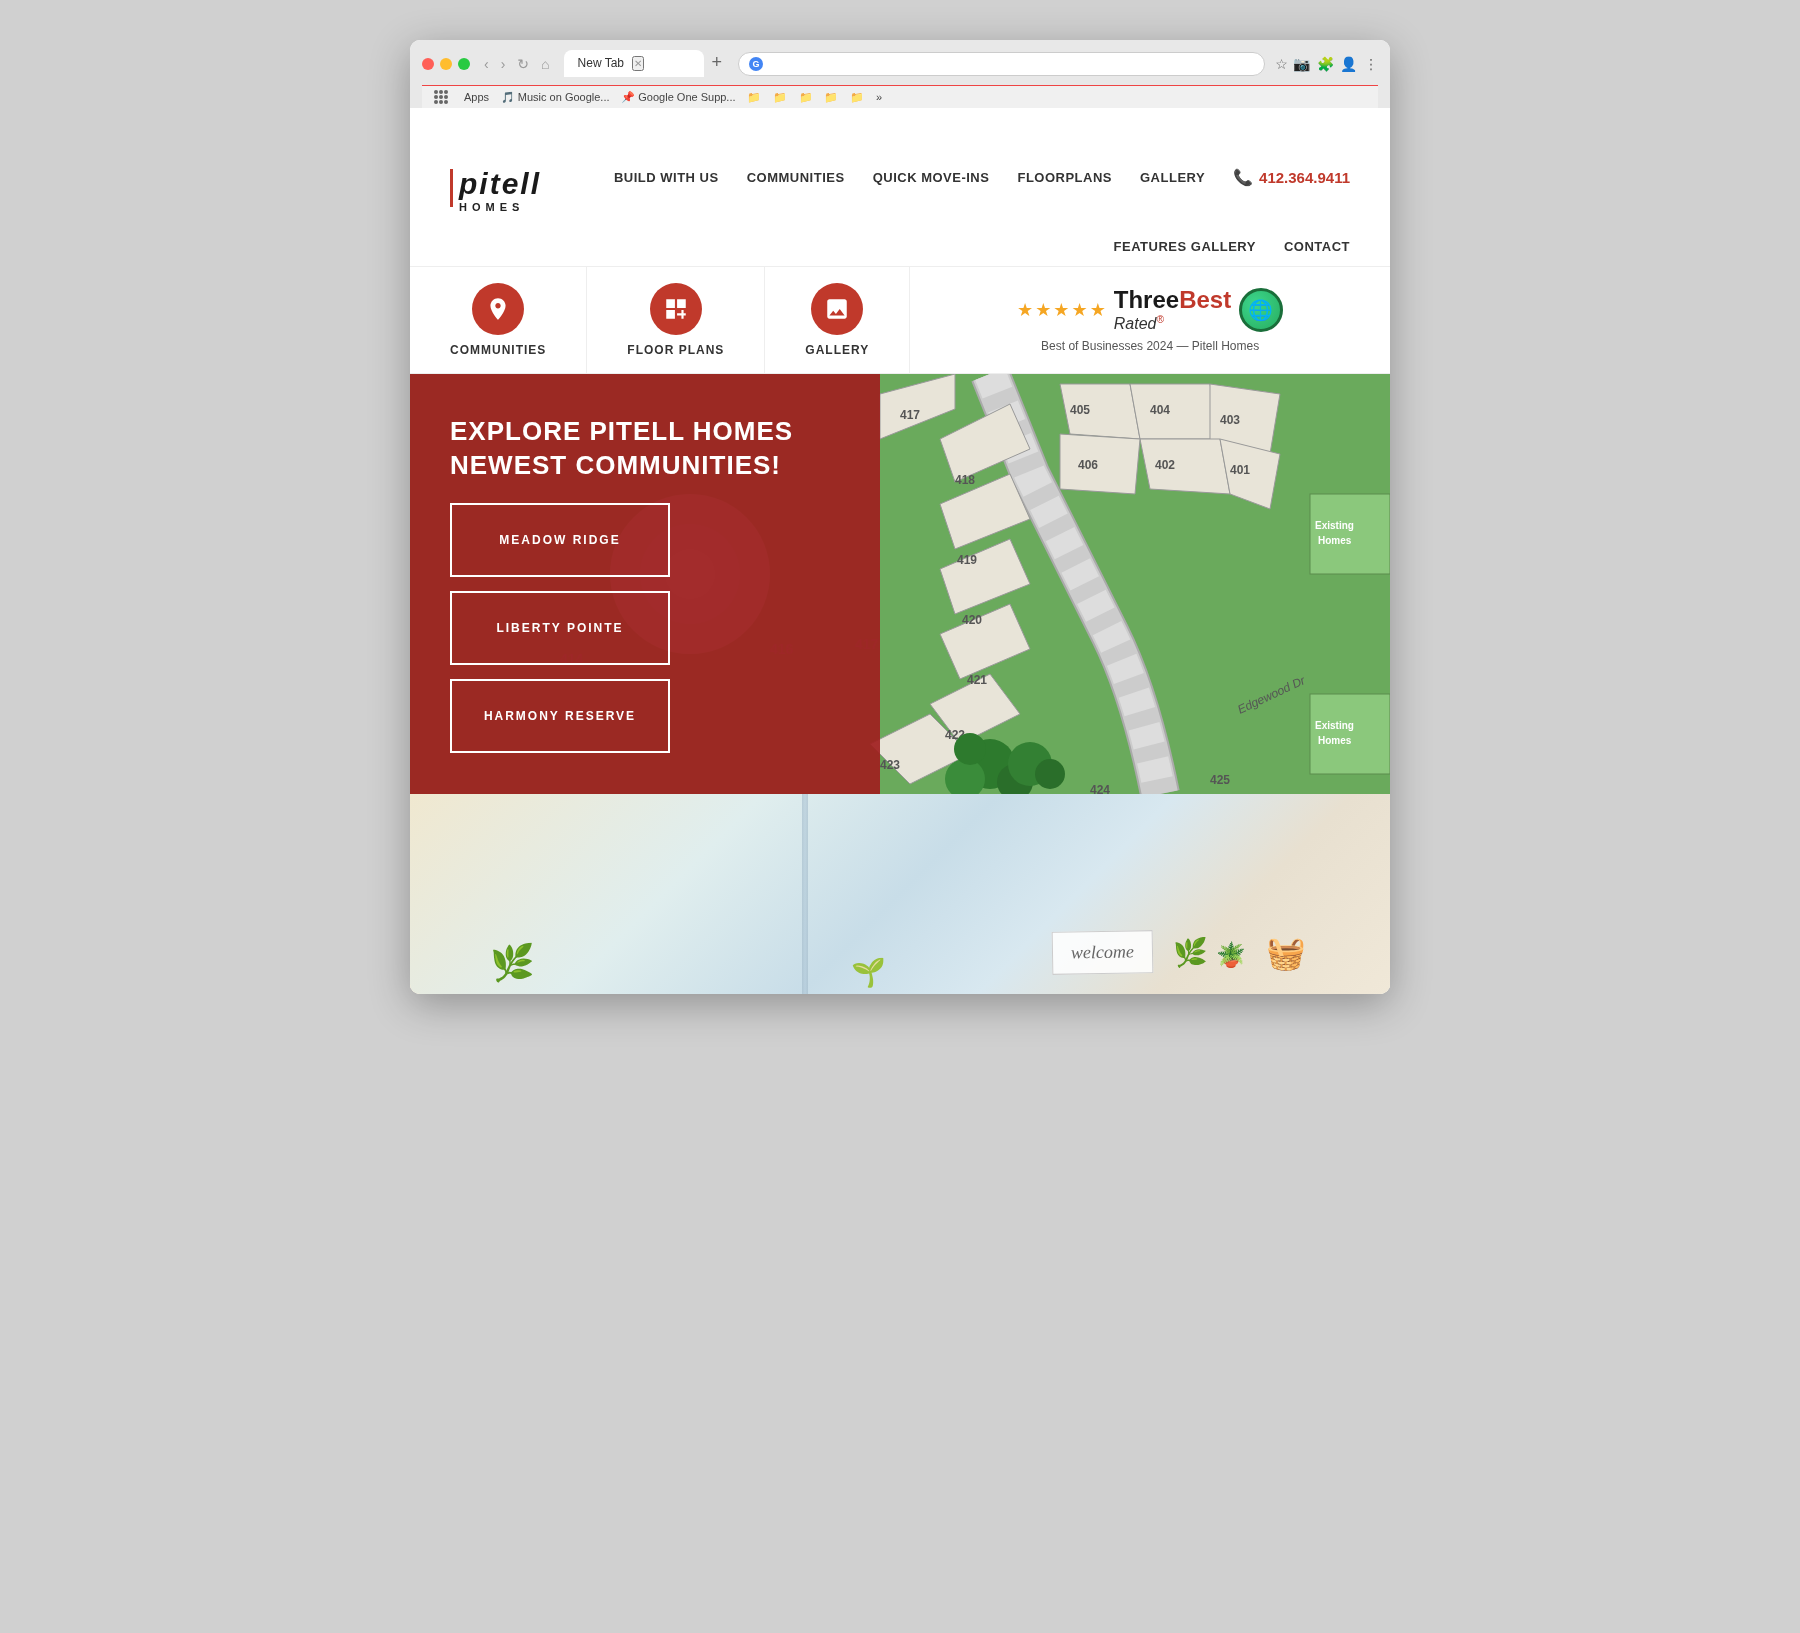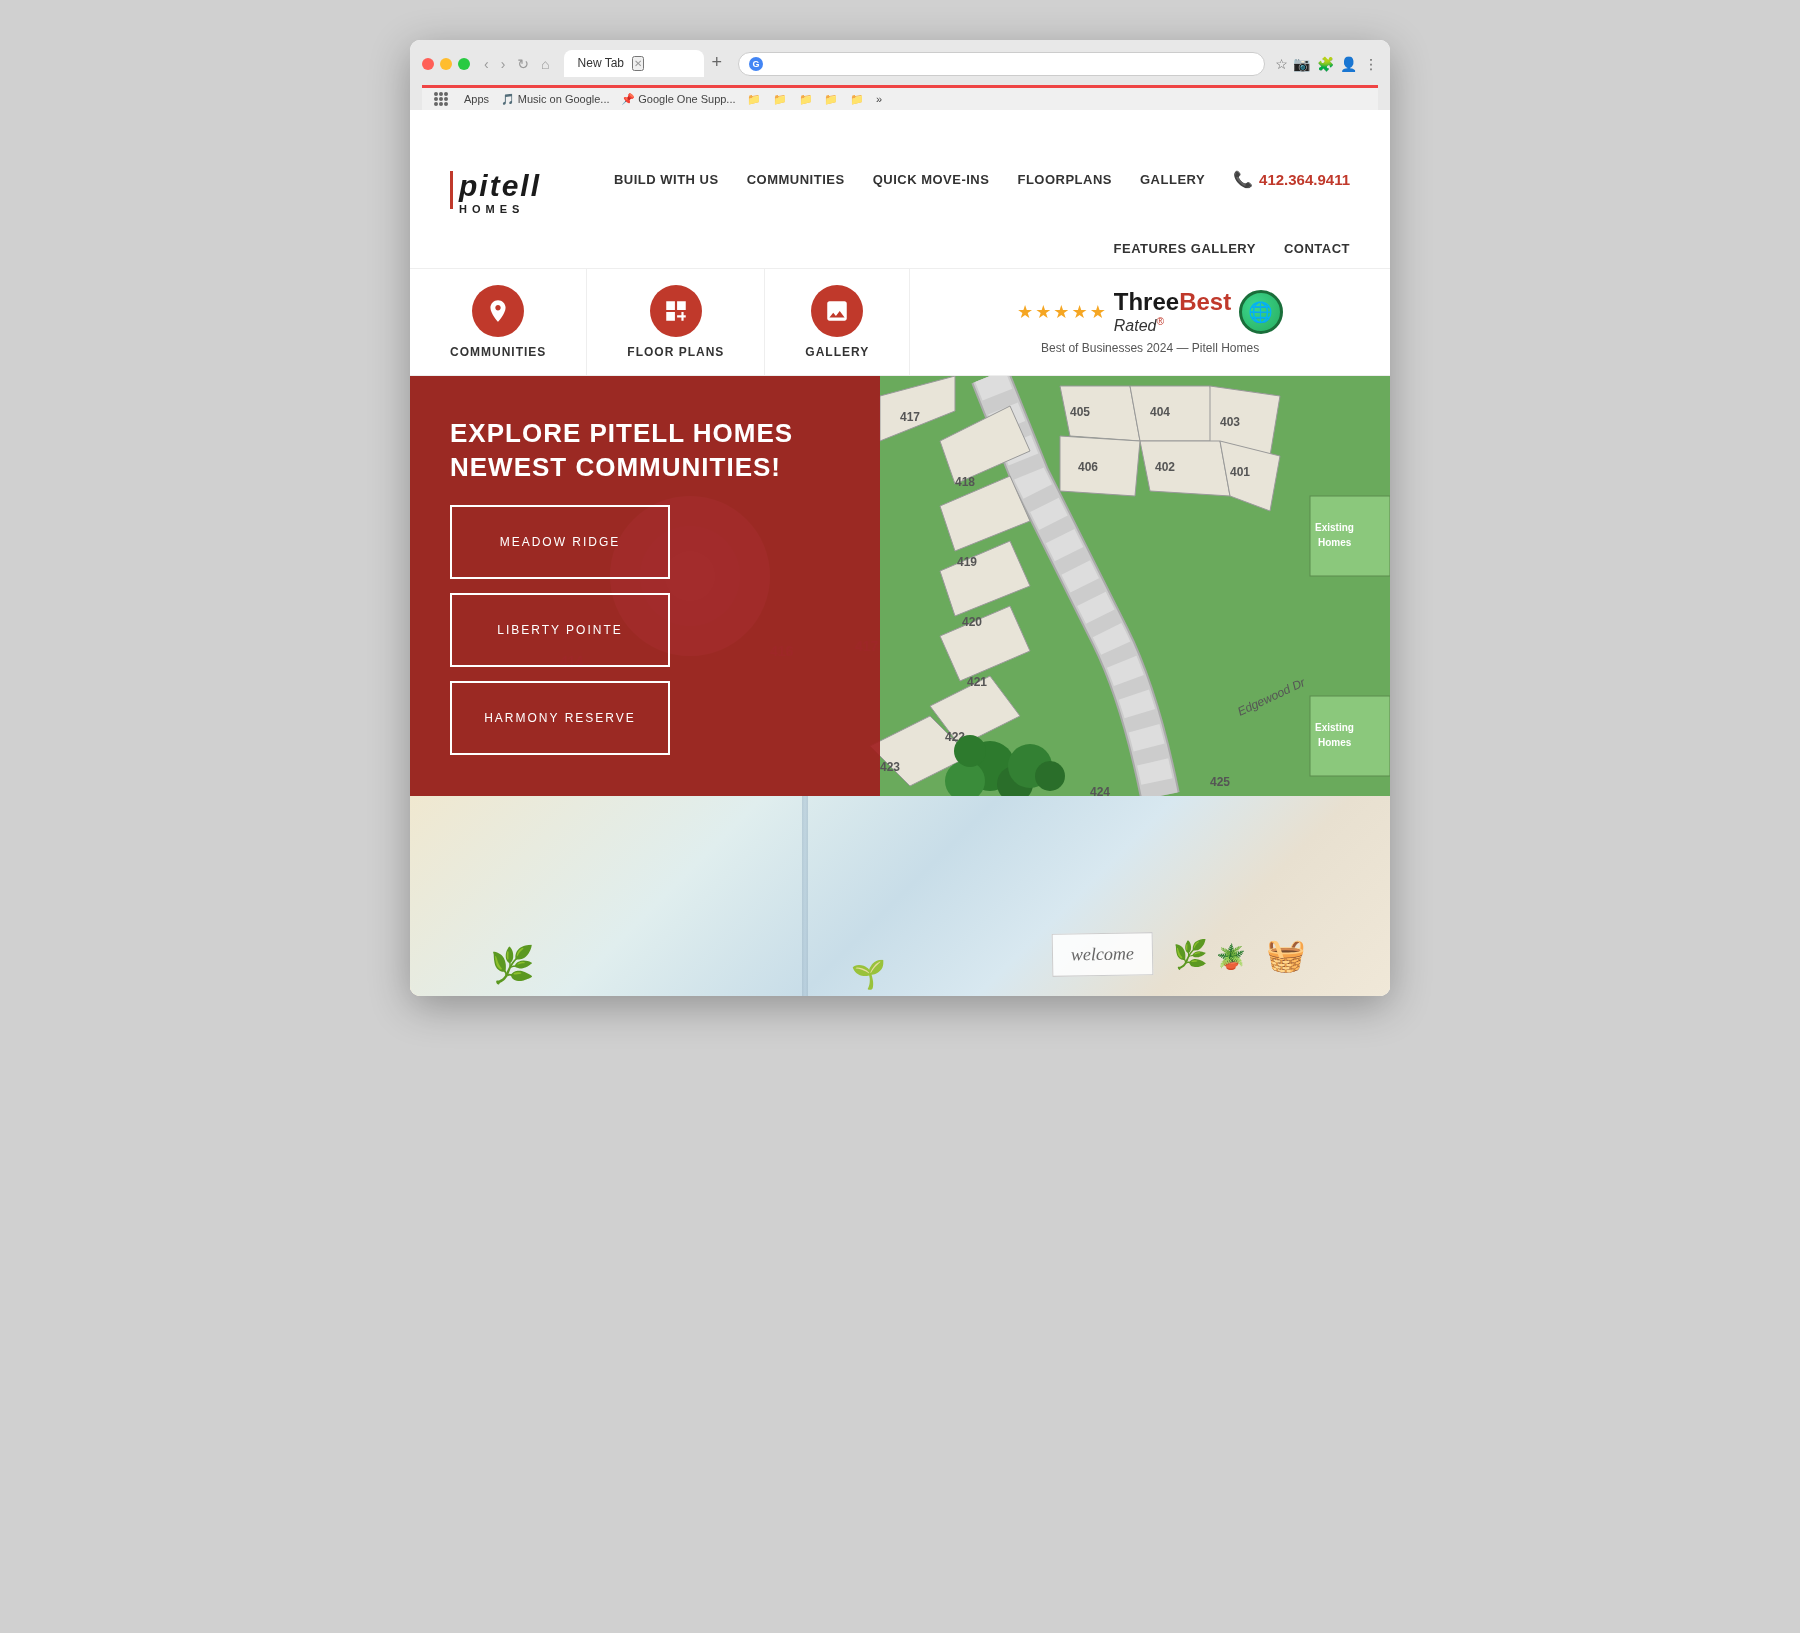--- a/index.html
+++ b/index.html
@@ -141,21 +141,21 @@
     }
 
     .bookmarks-bar {
       background: #f0f0f0;
       padding: 4px 12px;
       display: flex;
       align-items: center;
       gap: 12px;
       font-size: 11px;
       color: #444;
-      border-top: 3px solid #ef4444;
+      border-top: 1px solid #ef4444;
     }
 
     .bookmark-item {
       display: flex;
       align-items: center;
       gap: 3px;
       cursor: pointer;
     }
 
     .bookmark-dots {
@@ -382,21 +382,21 @@
       display: flex;
       flex-direction: column;
       gap: 14px;
     }
 
     .hero-btn {
       border: 2px solid white;
       background: transparent;
       color: white;
       font-size: 12px;
-      font-weight: 400;
+      font-weight: 700;
       letter-spacing: 2px;
       padding: 28px 20px;
       cursor: pointer;
       text-align: center;
       width: 220px;
     }
 
     
     .interior-section {
       height: 200px;

